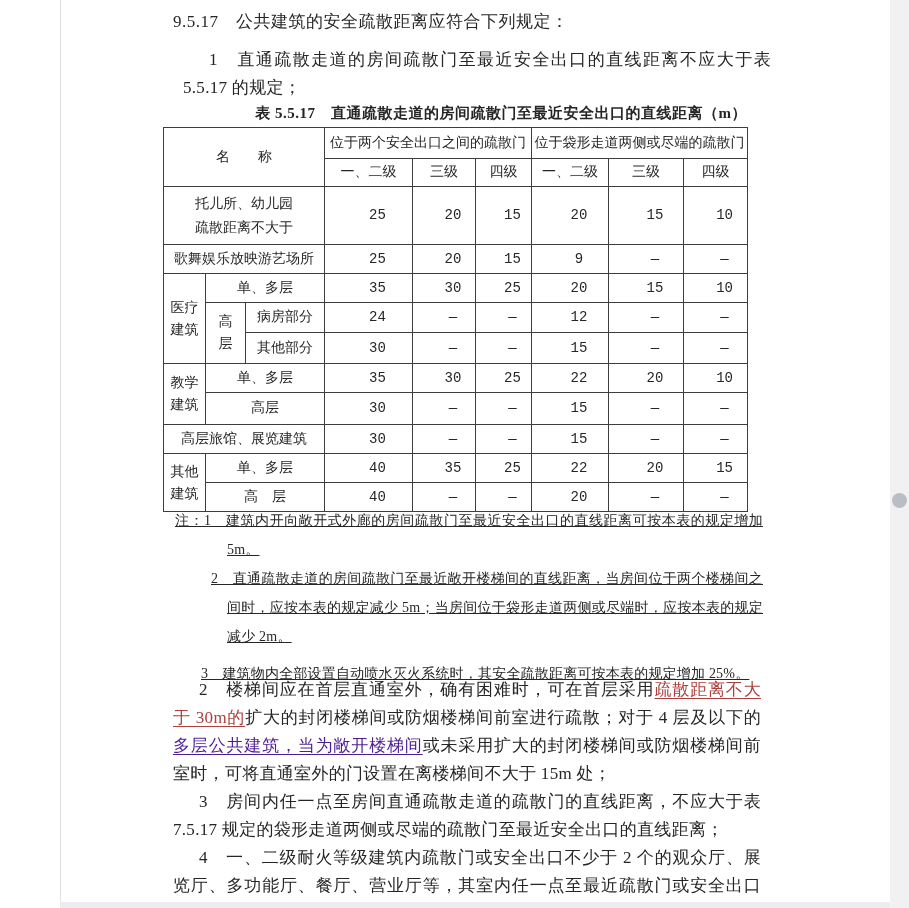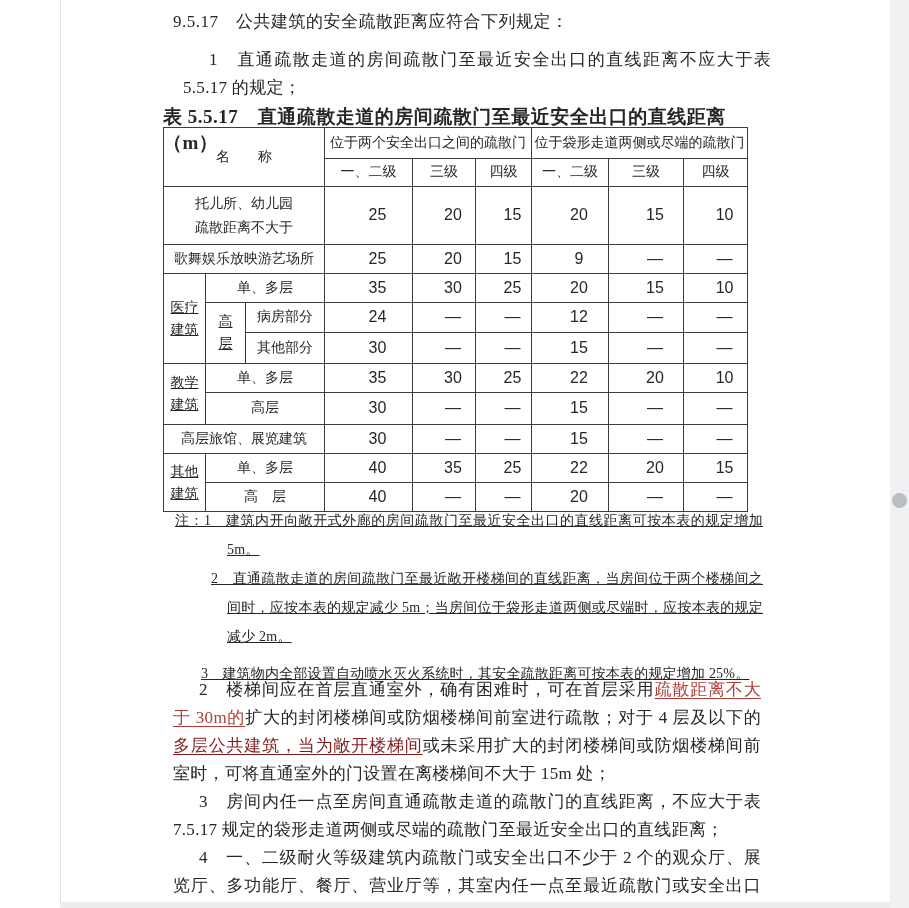--- a/index.html
+++ b/index.html
@@ -8,28 +8,28 @@
   .viewport { position:relative; width:909px; height:908px; background:#ffffff; overflow:hidden; }
   .page-left-edge { position:absolute; left:60px; top:0; width:1px; height:908px; background:#e2e2e2; }
   .page-bottom-edge { position:absolute; left:60px; top:902px; width:830px; height:6px; background:#ededef; }
   .scroll-track { position:absolute; right:0; top:0; width:19px; height:908px; background:#f1f1f3; }
   .scroll-thumb { position:absolute; left:2px; top:493px; width:15px; height:15px; border-radius:50%; background:#b9bdc4; }
 
   .blk { position:absolute; }
   .body-text { font-size:17px; line-height:28px; text-align:justify; letter-spacing:0.3px; }
   .indent { text-indent:26px; }
   .heading { font-size:17px; line-height:28px; letter-spacing:0.5px; }
-  .tbl-title { font-size:19px; font-weight:bold; text-align:left; letter-spacing:0.5px; }
+  .tbl-title { font-size:15px; font-weight:bold; text-align:right; letter-spacing:0.5px; }
 
   table.spec { border-collapse:collapse; table-layout:fixed; width:584px; }
   table.spec td { border:1.5px solid #3d3d3d; text-align:center; vertical-align:middle;
                   font-size:14px; line-height:1.15; padding:0 2px; overflow:hidden; }
-  table.spec td.num { font-size:16px; font-family:Liberation Sans, sans-serif;padding-left:20px; }
+  table.spec td.num { font-size:14px; font-family:Liberation Mono, monospace;padding-left:20px; }
   .two-line div { line-height:24px; }
-  .vlabel div { line-height:22px;text-decoration:underline; }
+  .vlabel div { line-height:22px; }
 
   .notes { font-size:14px; line-height:29px; width:588px; text-align:justify; letter-spacing:0.2px;text-decoration:underline; }
   .note-1 { padding-left:52px; text-indent:-52px; }
   .note-2 { margin-left:52px; text-indent:-16px; }
   .note-3 { margin-left:26px;margin-top:8px; }
 
   .paras { width:588px; }
   .red-ul { text-decoration:underline; text-underline-offset:3px; }
 </style>
 </head>
@@ -186,21 +186,21 @@
   </div>
 
   <div class="blk notes" style="left:175px; top:506px;">
     <div class="note-1">注：1　建筑内开向敞开式外廊的房间疏散门至最近安全出口的直线距离可按本表的规定增加 5m。</div>
     <div class="note-2">2　直通疏散走道的房间疏散门至最近敞开楼梯间的直线距离，当房间位于两个楼梯间之间时，应按本表的规定减少 5m；当房间位于袋形走道两侧或尽端时，应按本表的规定减少 2m。</div>
     <div class="note-3">3　建筑物内全部设置自动喷水灭火系统时，其安全疏散距离可按本表的规定增加 25%。</div>
   </div>
 
   <div class="blk paras" style="left:173px; top:676px;">
     <div class="body-text indent">
-      <span>2　楼梯间应在首层直通室外，确有困难时，可在首层采用</span><span class="red-ul" style="color:#ad403c;">疏散距离不大于 30m的</span><span>扩大的封闭楼梯间或防烟楼梯间前室进行疏散；对于 4 层及以下的</span><span class="red-ul" style="color:#7f1d1d;">多层公共建筑，当为敞开楼梯间</span><span>或未采用扩大的封闭楼梯间或防烟楼梯间前室时，可将直通室外的门设置在离楼梯间不大于 15m 处；</span>
+      <span>2　楼梯间应在首层直通室外，确有困难时，可在首层采用</span><span class="red-ul" style="color:#ad403c;">疏散距离不大于 30m的</span><span>扩大的封闭楼梯间或防烟楼梯间前室进行疏散；对于 4 层及以下的</span><span class="red-ul" style="color:#4c1d95;">多层公共建筑，当为敞开楼梯间</span><span>或未采用扩大的封闭楼梯间或防烟楼梯间前室时，可将直通室外的门设置在离楼梯间不大于 15m 处；</span>
     </div>
     <div class="body-text indent">3　房间内任一点至房间直通疏散走道的疏散门的直线距离，不应大于表 7.5.17 规定的袋形走道两侧或尽端的疏散门至最近安全出口的直线距离；</div>
     <div class="body-text indent">4　一、二级耐火等级建筑内疏散门或安全出口不少于 2 个的观众厅、展览厅、多功能厅、餐厅、营业厅等，其室内任一点至最近疏散门或安全出口的直线距离不应</div>
   </div>
 
   <div class="page-bottom-edge"></div>
 
   <div class="scroll-track">
     <div class="scroll-thumb"></div>
   </div>

